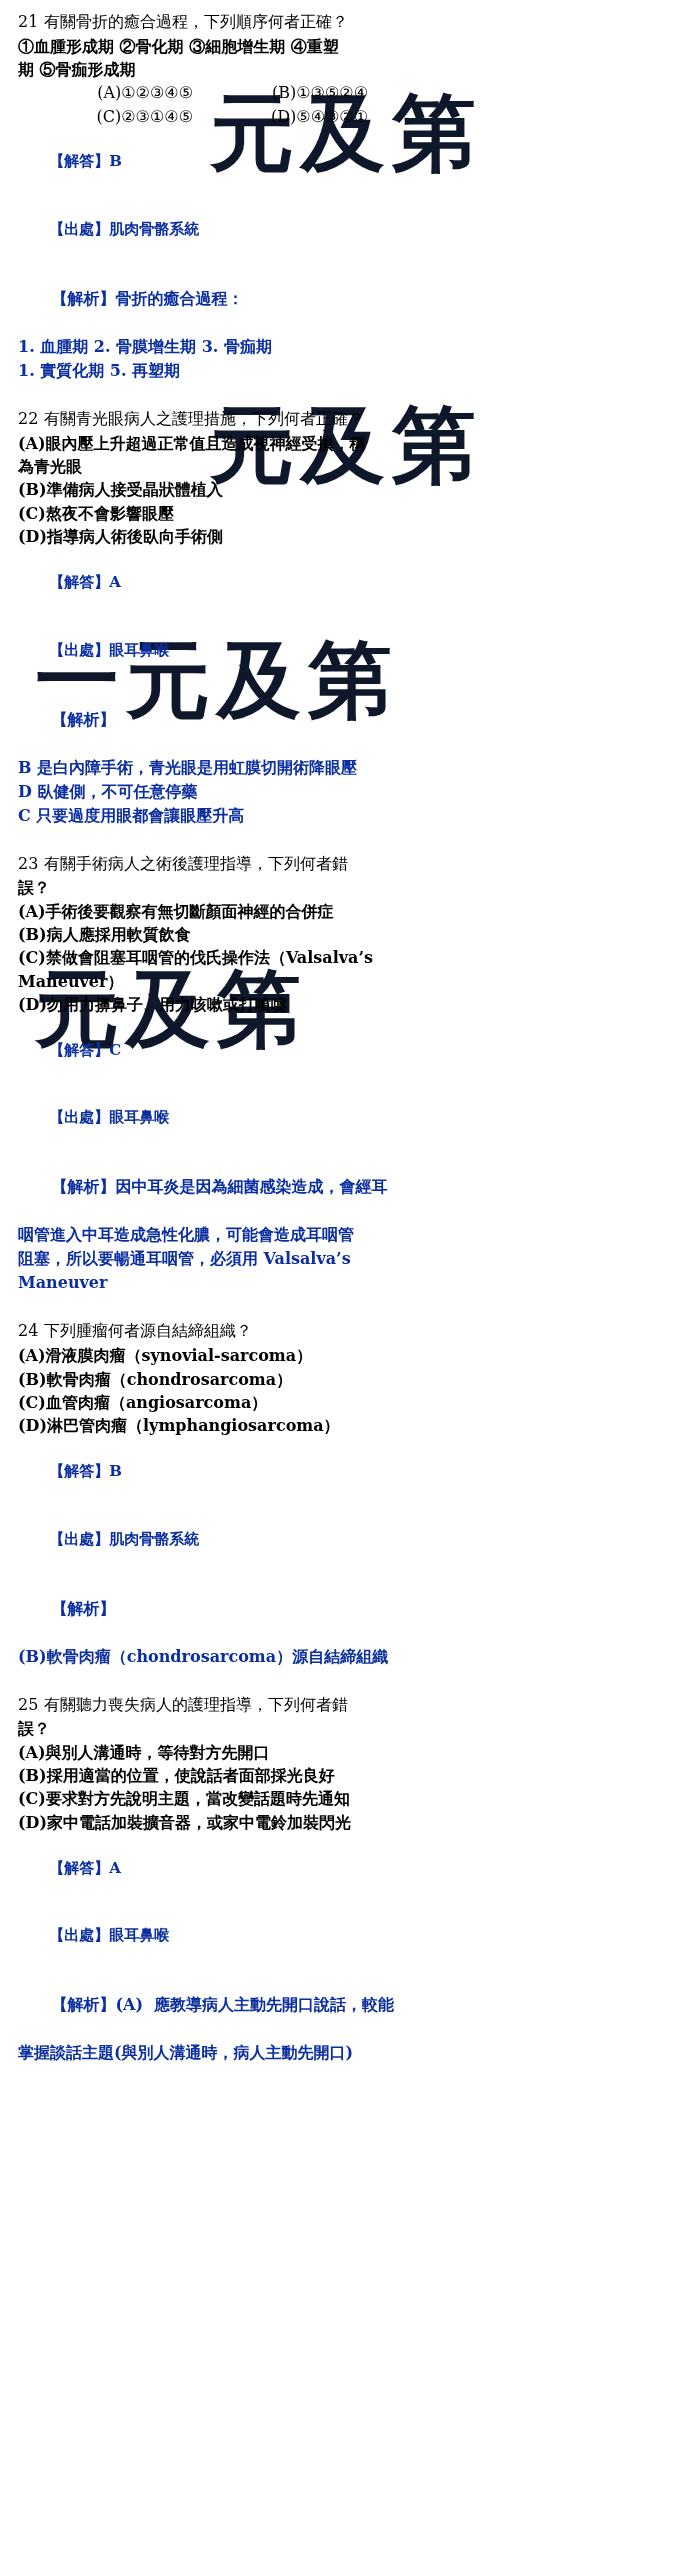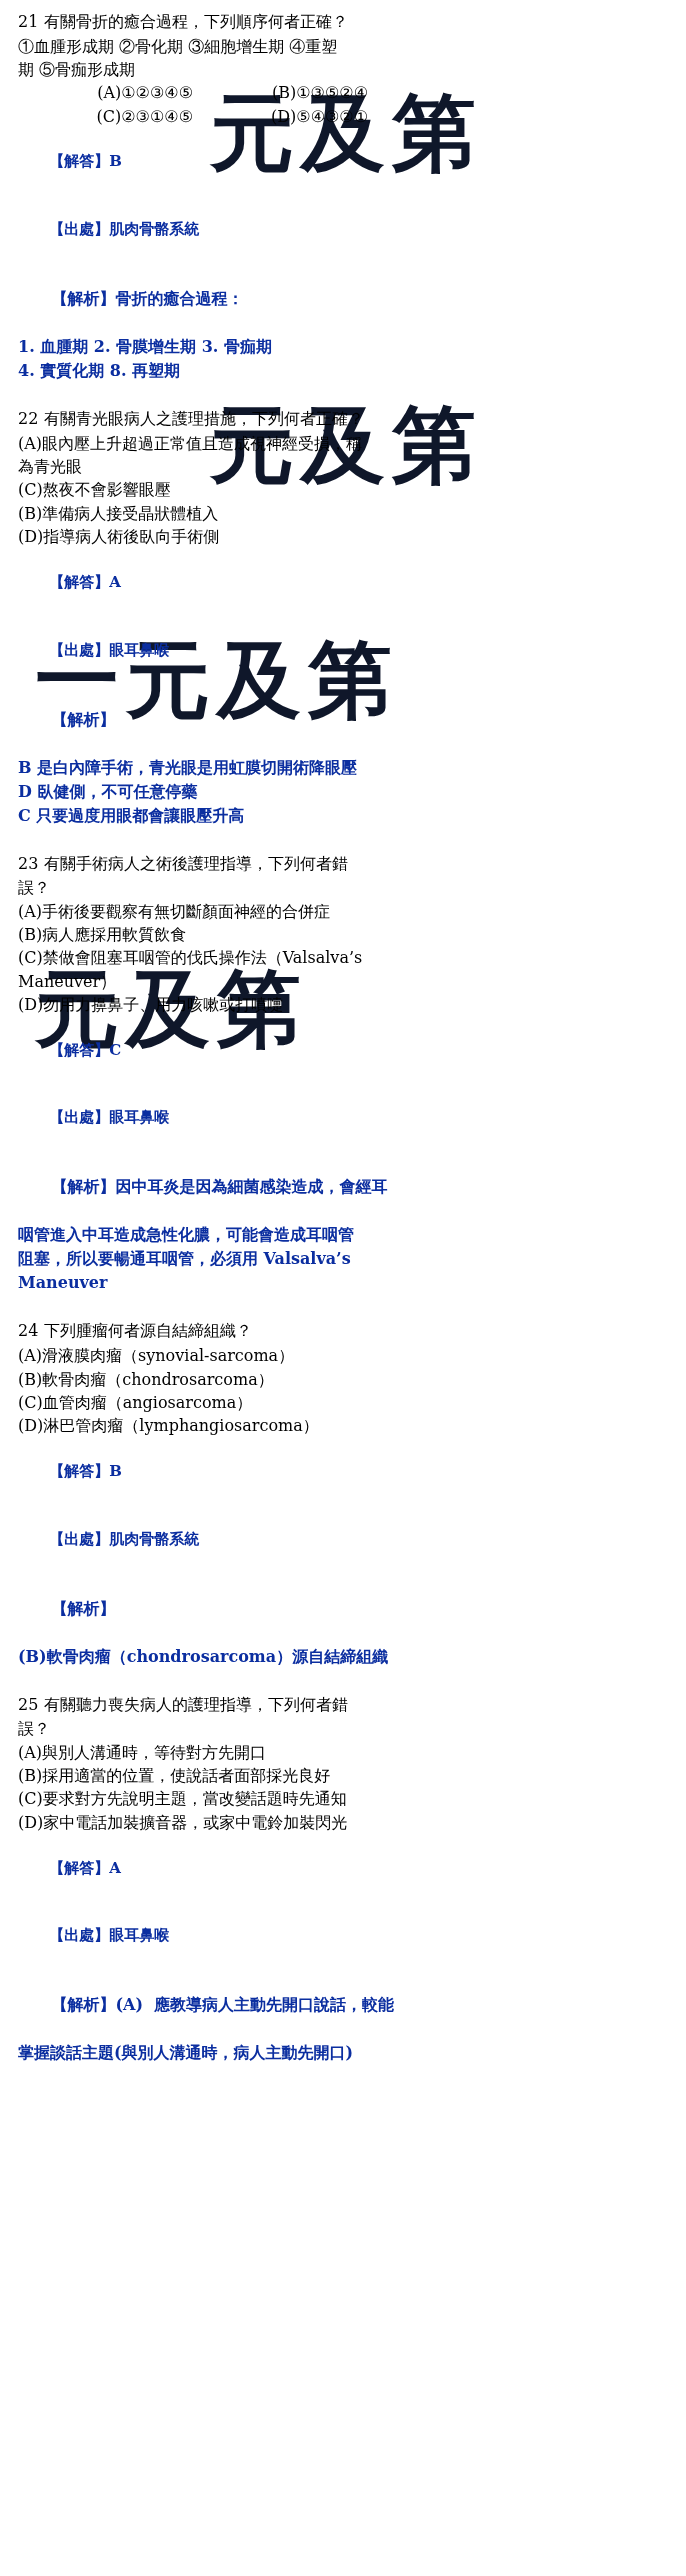--- a/index.html
+++ b/index.html
@@ -51,20 +51,21 @@
     margin: 0 0 1.4px 0;
     font-weight: 500;
   }
   .q-num { margin-right: 5.6px; }
 
   .q-line {
     font-size: 16px;
     line-height: 1.46;
     margin: 0;
     white-space: pre-wrap;
+    font-weight: bold;
   }
 
   .opt-row {
     display: flex;
     font-size: 16px;
     line-height: 1.46;
   }
   .opt-row .opt {
     width: 175px;
     flex: 0 0 auto;
@@ -126,31 +127,31 @@
     <p class="ans-line">
       <span class="tag">【解答】</span><span>B</span>
     </p>
     <p class="ans-line">
       <span class="tag">【出處】</span><span>肌肉骨骼系統</span>
     </p>
     <p class="exp-line">
       <span class="tag">【解析】</span><span>骨折的癒合過程：</span>
     </p>
     <p class="list-line">1.  血腫期     2.  骨膜增生期   3.  骨痂期</p>
-    <p class="list-line">4.  實質化期  8.  再塑期</p>
+    <p class="list-line">1.  實質化期  5.  再塑期</p>
   </div>
 
   <div class="q-block">
     <p class="q-stem">
       <span class="q-num">22</span><span>有關青光眼病人之護理措施，下列何者正確？</span>
     </p>
     <p class="q-line">(A)眼內壓上升超過正常值且造成視神經受損，稱</p>
     <p class="q-line">為青光眼</p>
+    <p class="q-line">(B)準備病人接受晶狀體植入</p>
     <p class="q-line">(C)熬夜不會影響眼壓</p>
-    <p class="q-line">(B)準備病人接受晶狀體植入</p>
     <p class="q-line">(D)指導病人術後臥向手術側</p>
     <p class="ans-line">
       <span class="tag">【解答】</span><span>A</span>
     </p>
     <p class="ans-line">
       <span class="tag">【出處】</span><span>眼耳鼻喉</span>
     </p>
     <p class="exp-line">
       <span class="tag">【解析】</span><span></span>
     </p>

